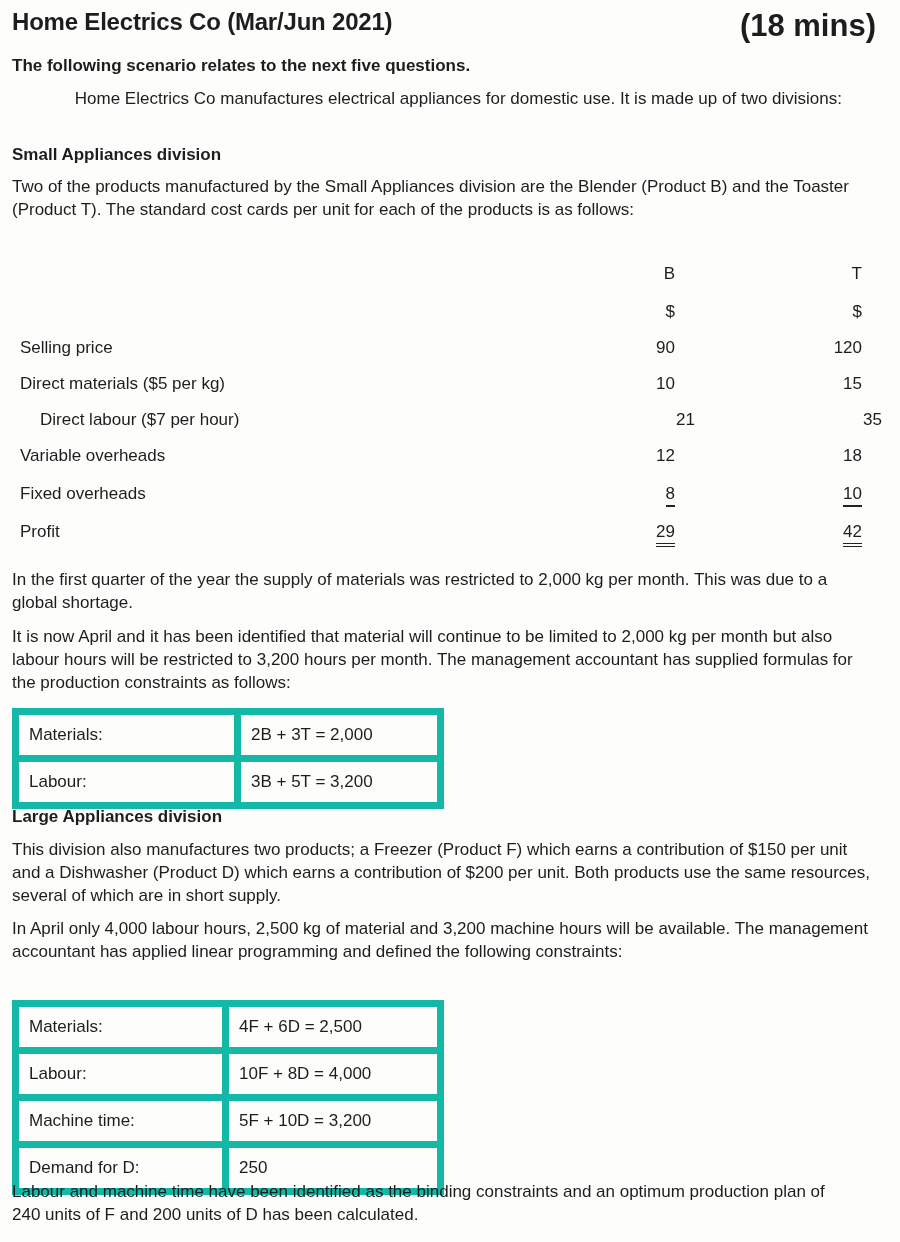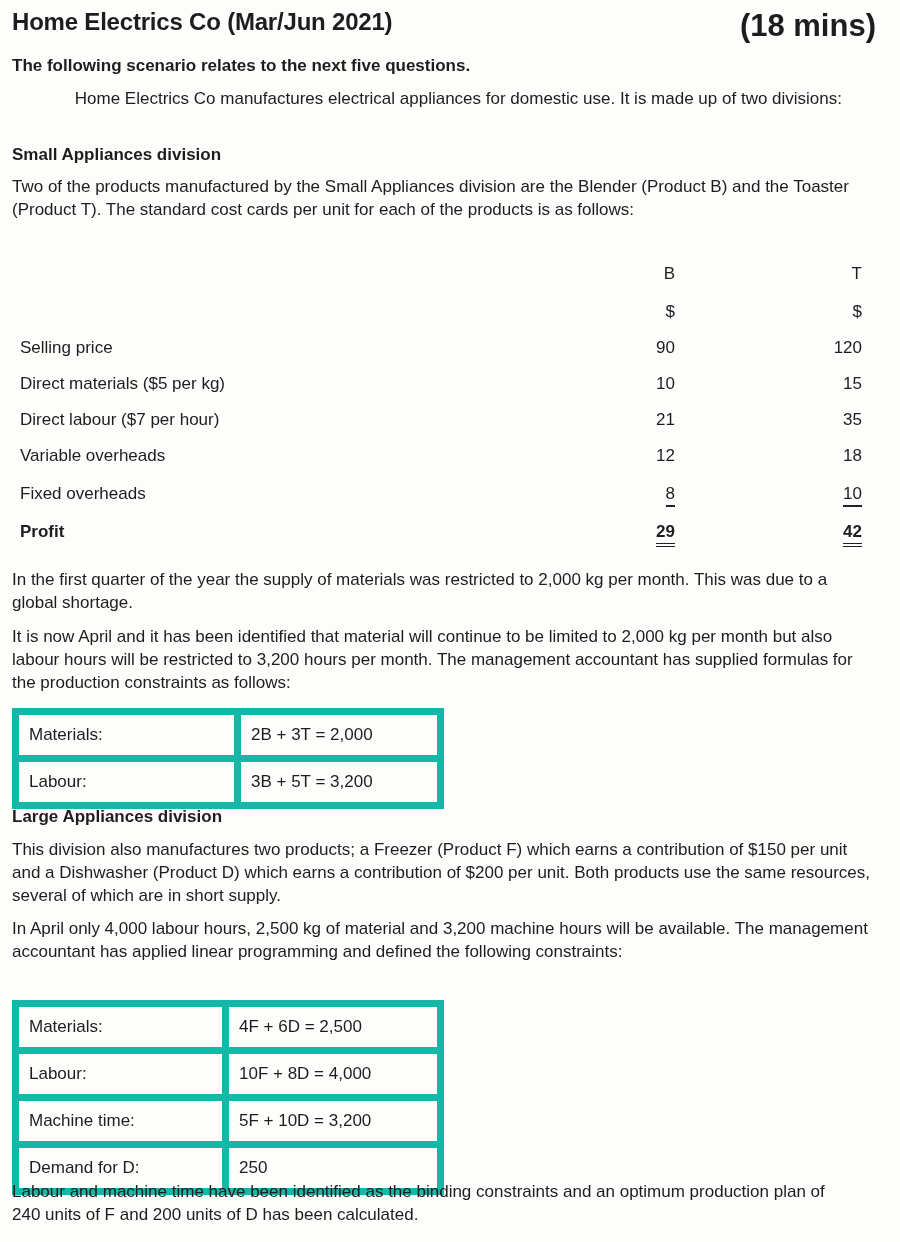--- a/index.html
+++ b/index.html
@@ -52,36 +52,36 @@
     <div class="cost-row" style="top:78px;">
       <span class="cost-label">Selling price</span>
       <span class="cost-b">90</span>
       <span class="cost-t">120</span>
     </div>
     <div class="cost-row" style="top:114px;">
       <span class="cost-label">Direct materials ($5 per kg)</span>
       <span class="cost-b">10</span>
       <span class="cost-t">15</span>
     </div>
-    <div class="cost-row" style="top:150px;">
+    <div class="cost-row" style="top:150px;margin-left:20px;">
       <span class="cost-label">Direct labour ($7 per hour)</span>
       <span class="cost-b">21</span>
       <span class="cost-t">35</span>
     </div>
     <div class="cost-row" style="top:186px;">
       <span class="cost-label">Variable overheads</span>
       <span class="cost-b">12</span>
       <span class="cost-t">18</span>
     </div>
     <div class="cost-row" style="top:224px;">
       <span class="cost-label">Fixed overheads</span>
       <span class="cost-b single">8</span>
       <span class="cost-t single">10</span>
     </div>
-    <div class="cost-row" style="top:262px;font-weight:bold;">
+    <div class="cost-row" style="top:262px;">
       <span class="cost-label">Profit</span>
       <span class="cost-b double">29</span>
       <span class="cost-t double">42</span>
     </div>
   </div>
 
   <div class="p" style="top:568px; width:860px;">In the first quarter of the year the supply of materials was restricted to 2,000 kg per month. This was due to a global shortage.</div>
   <div class="p" style="top:625px; width:860px;">It is now April and it has been identified that material will continue to be limited to 2,000 kg per month but also labour hours will be restricted to 3,200 hours per month. The management accountant has supplied formulas for the production constraints as follows:</div>
 
   <table class="ctable" style="top:708px; width:432px;">

